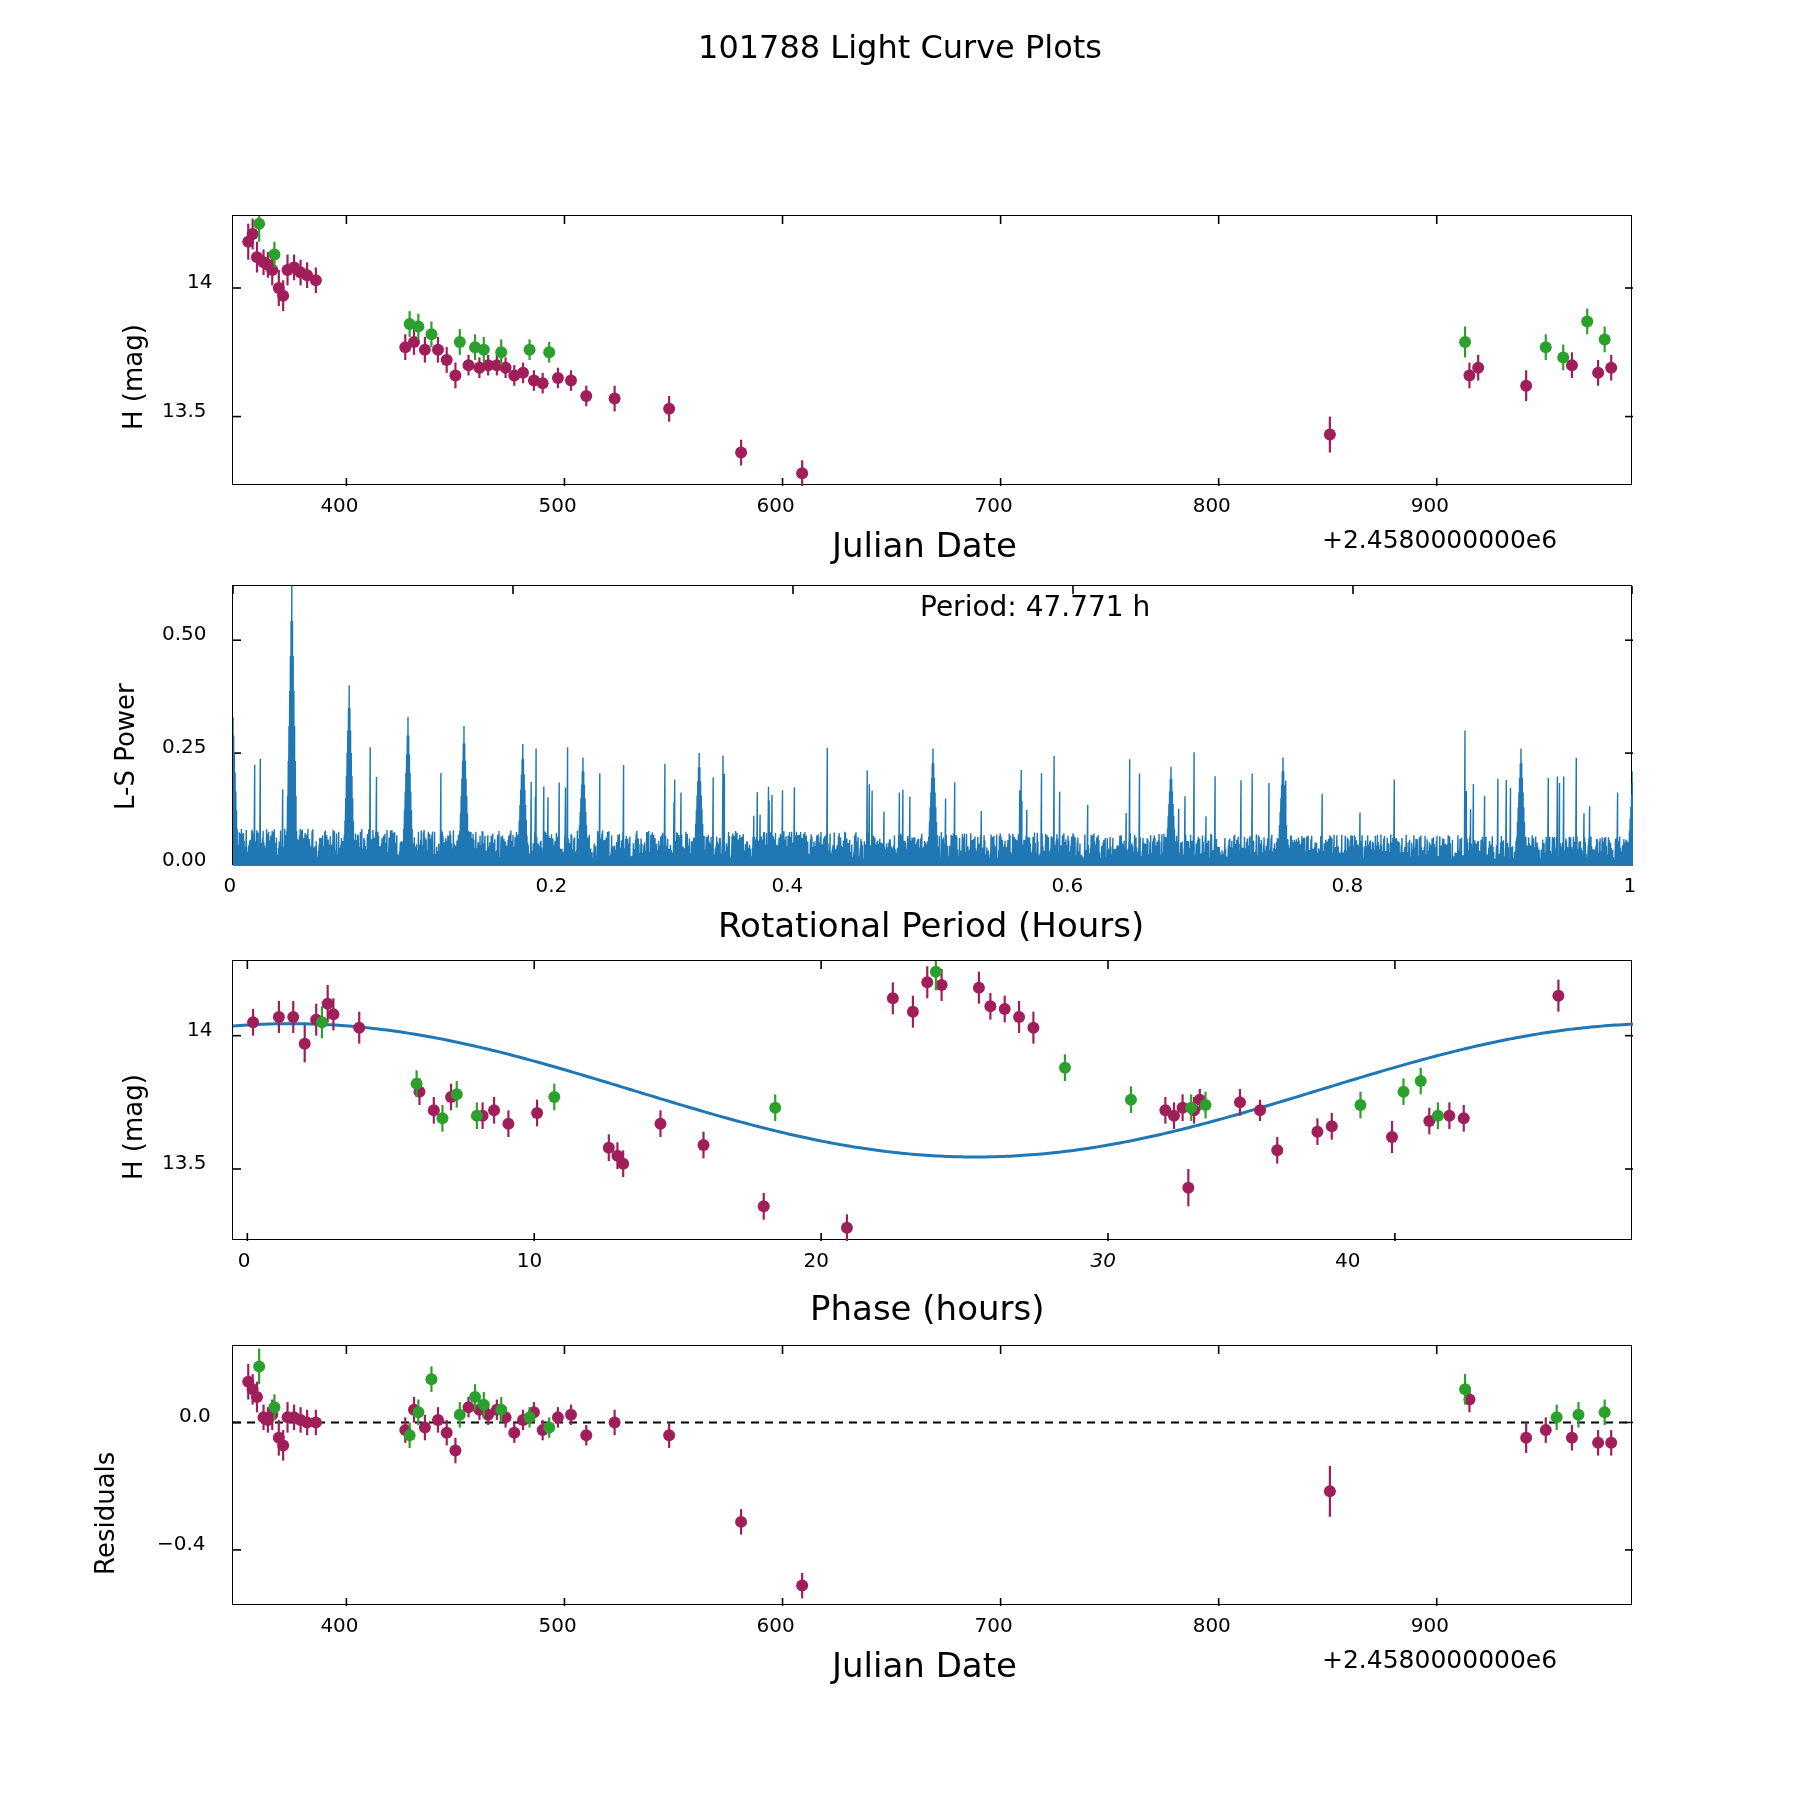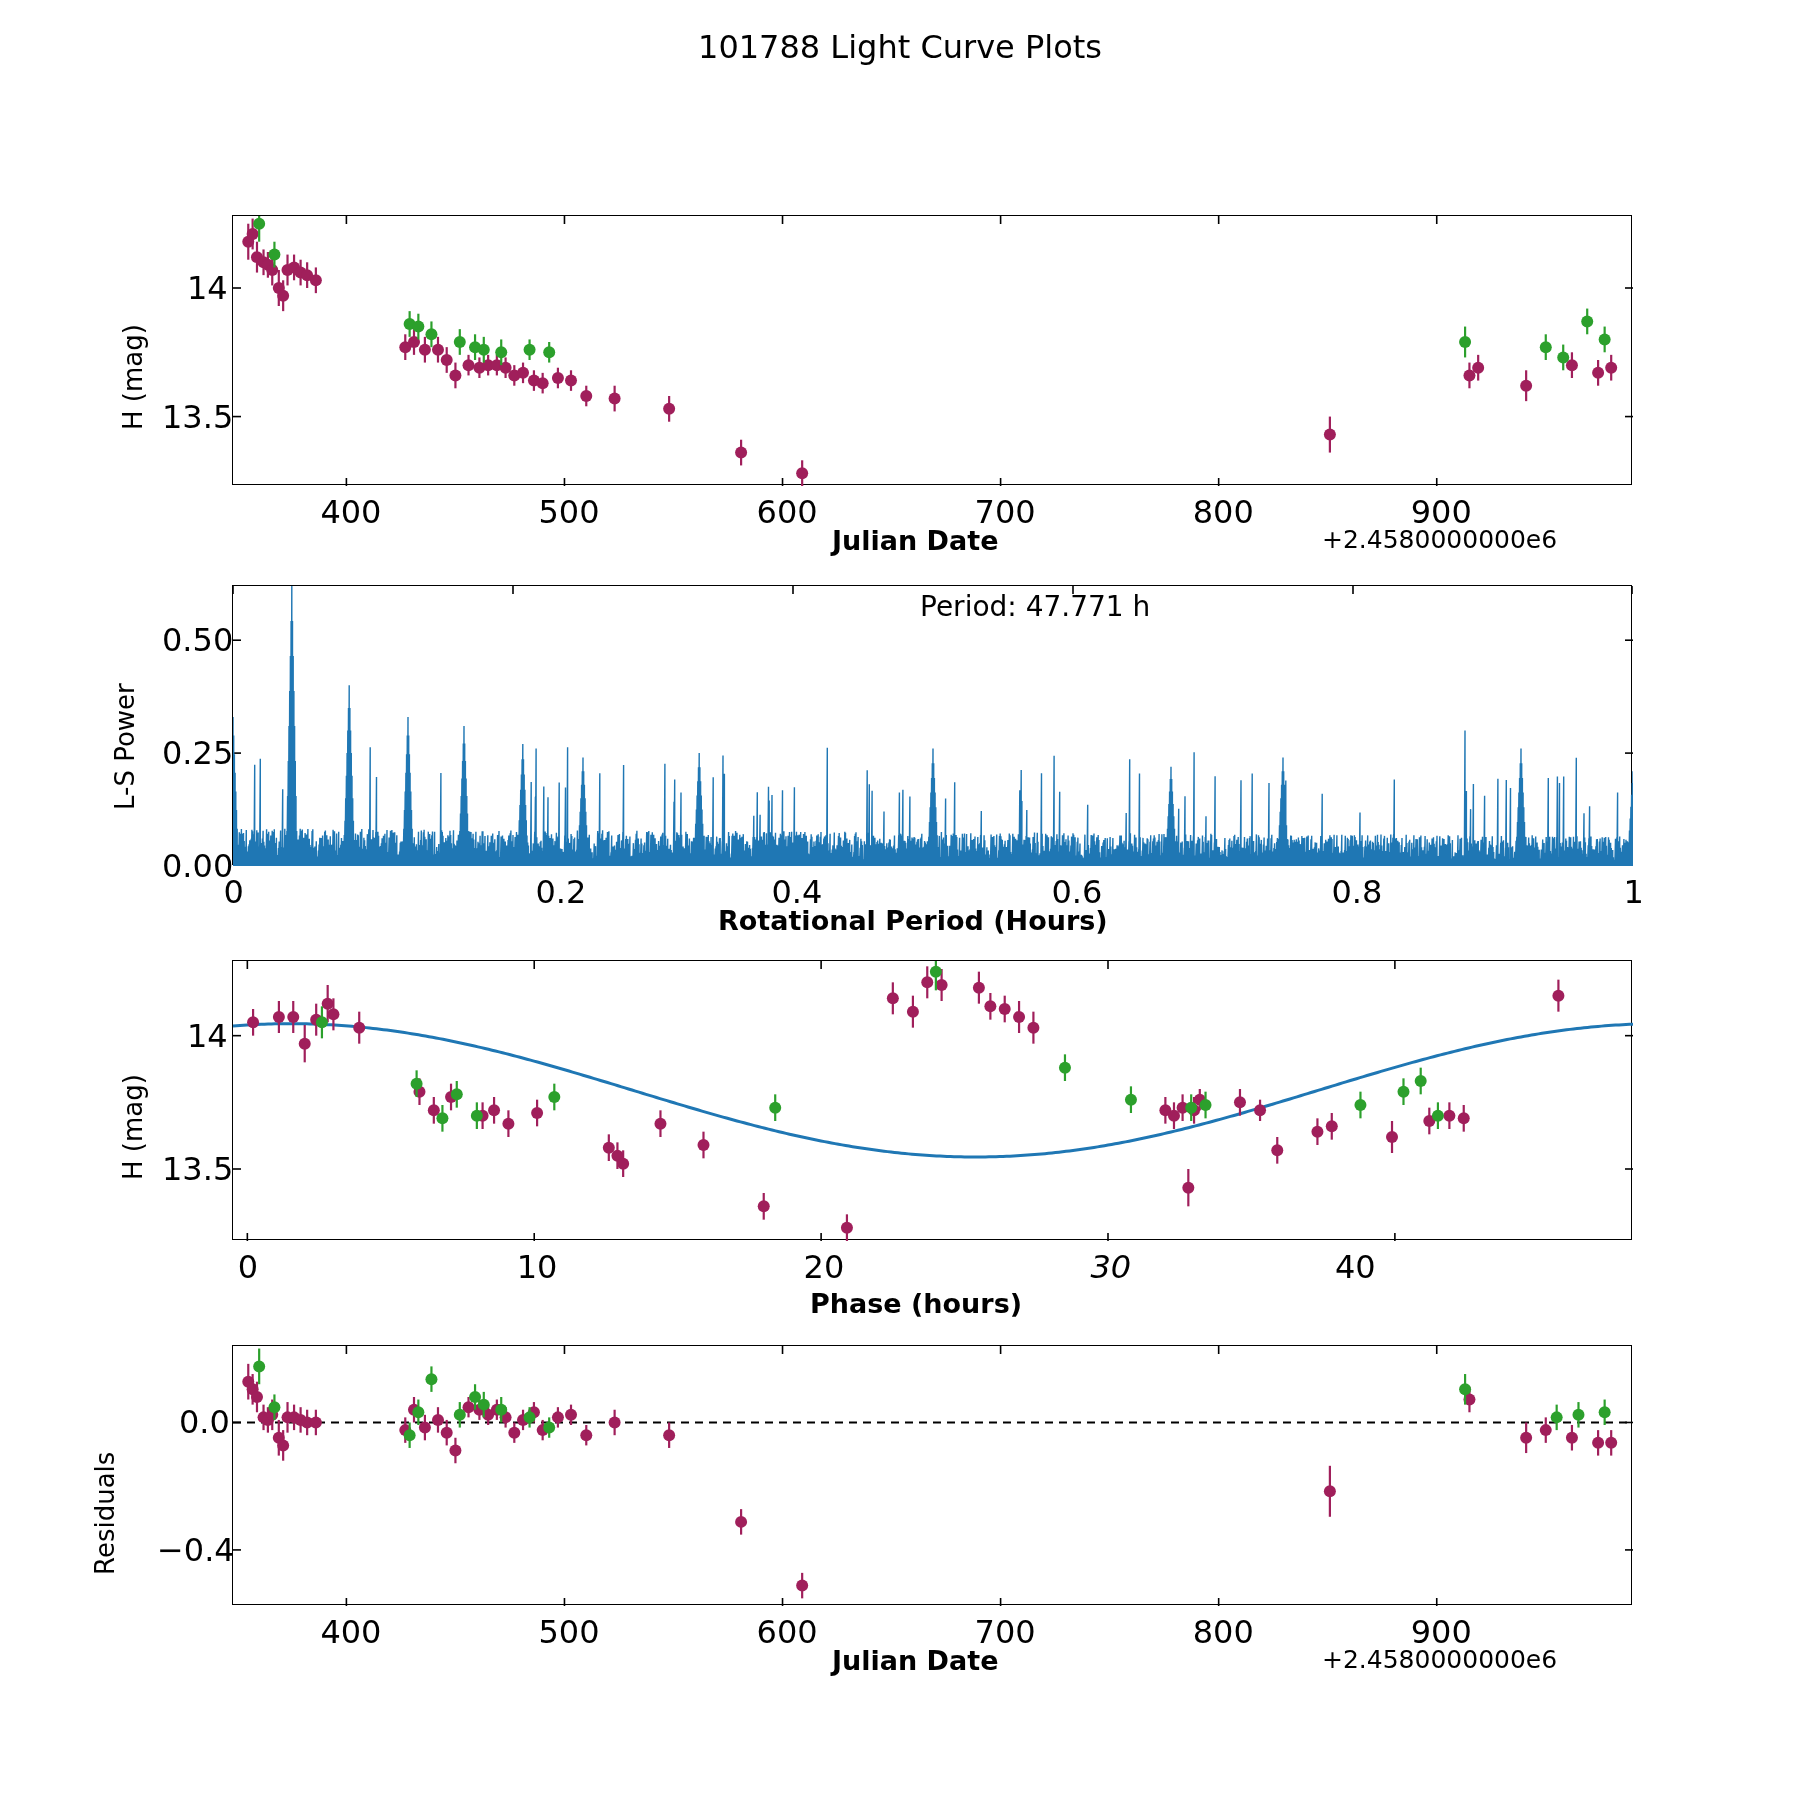--- a/index.html
+++ b/index.html
@@ -13,23 +13,23 @@
   #fig-title{
     position:absolute;top:28px;left:0;width:1800px;text-align:center;
     font-size:32px;color:#000;
   }
   .panel{position:absolute;}
   .axes{position:absolute;border:1.4px solid #000;box-sizing:border-box;background:#fff;}
   .ylabel{
     position:absolute;transform:rotate(-90deg);transform-origin:left top;
     font-size:26px;white-space:nowrap;
   }
-  .xlabel{position:absolute;font-size:27px;white-space:nowrap;text-align:right;font-weight:bold;}
+  .xlabel{position:absolute;font-size:34px;white-space:nowrap;text-align:right;}
   .offsetlabel{position:absolute;font-size:25px;white-space:nowrap;}
-  .tick{position:absolute;font-size:32px;white-space:nowrap;}
+  .tick{position:absolute;font-size:20px;white-space:nowrap;}
   .annot{position:absolute;font-size:28px;white-space:nowrap;}
   svg{display:block;}
   .dashed{stroke:#000;stroke-width:2;stroke-dasharray:8 6;}
 </style>
 </head>
 <body>
 
 <div class="page">
 
   <div id="fig-title">101788 Light Curve Plots</div>

